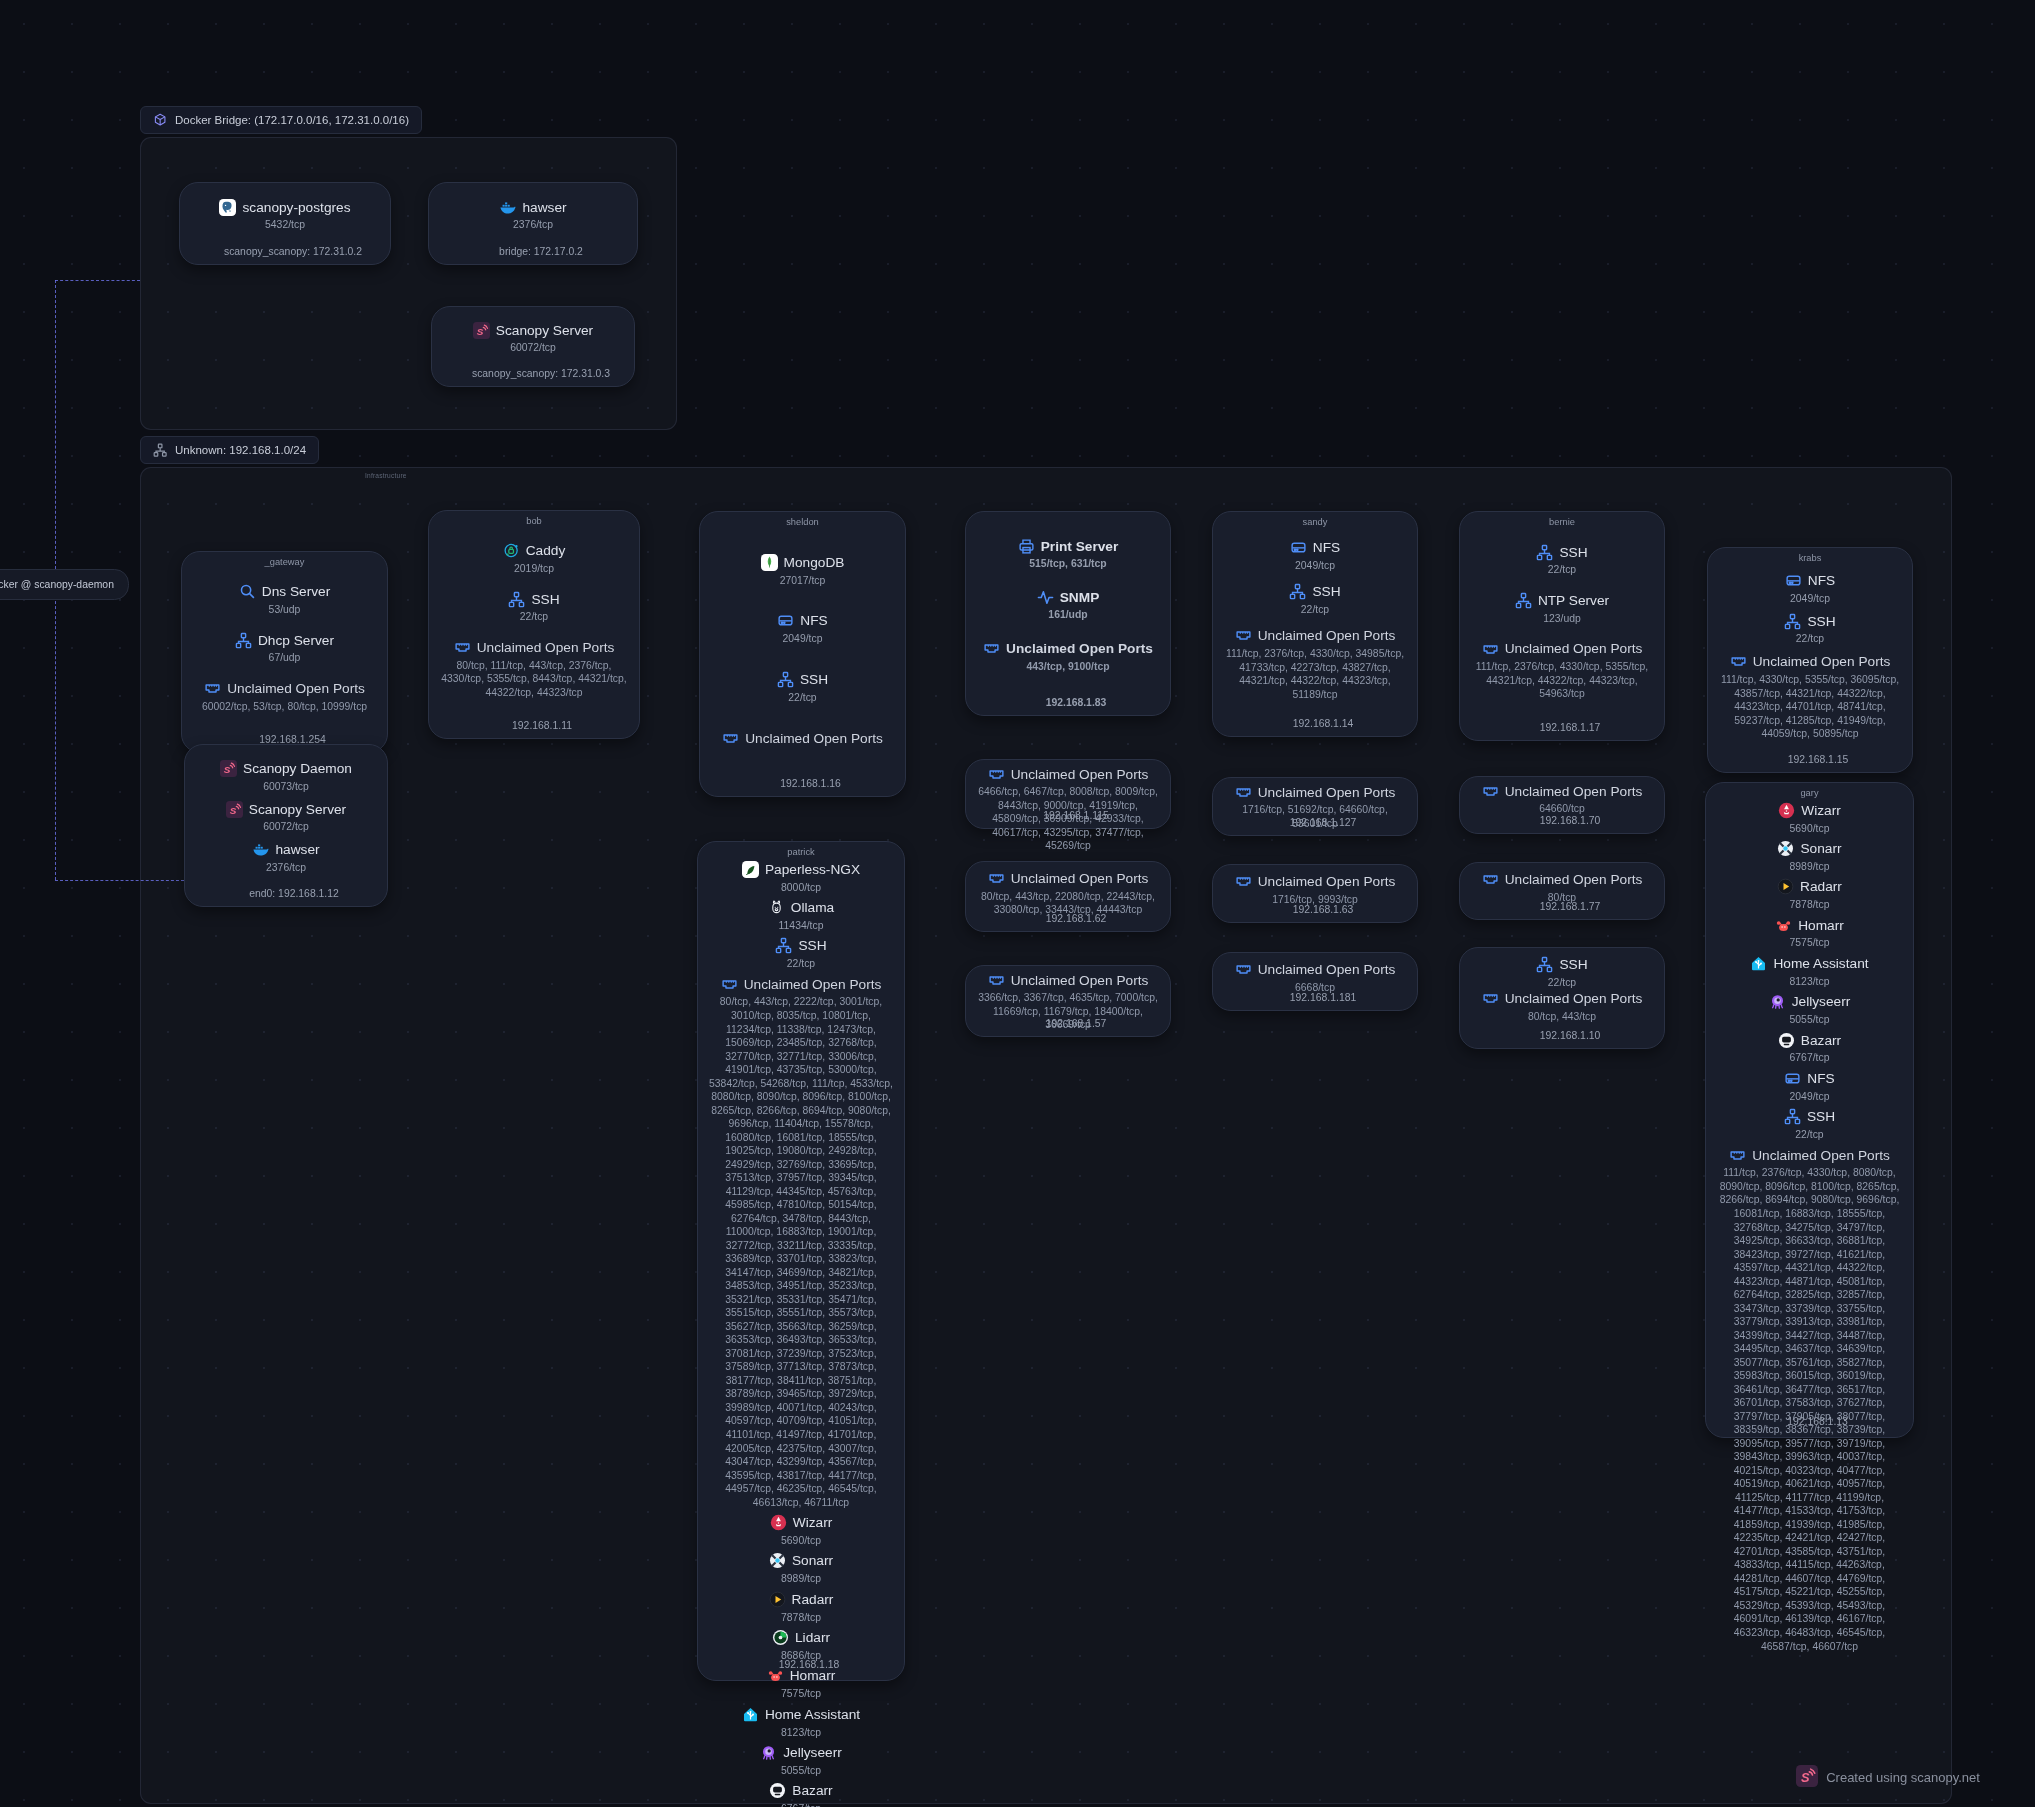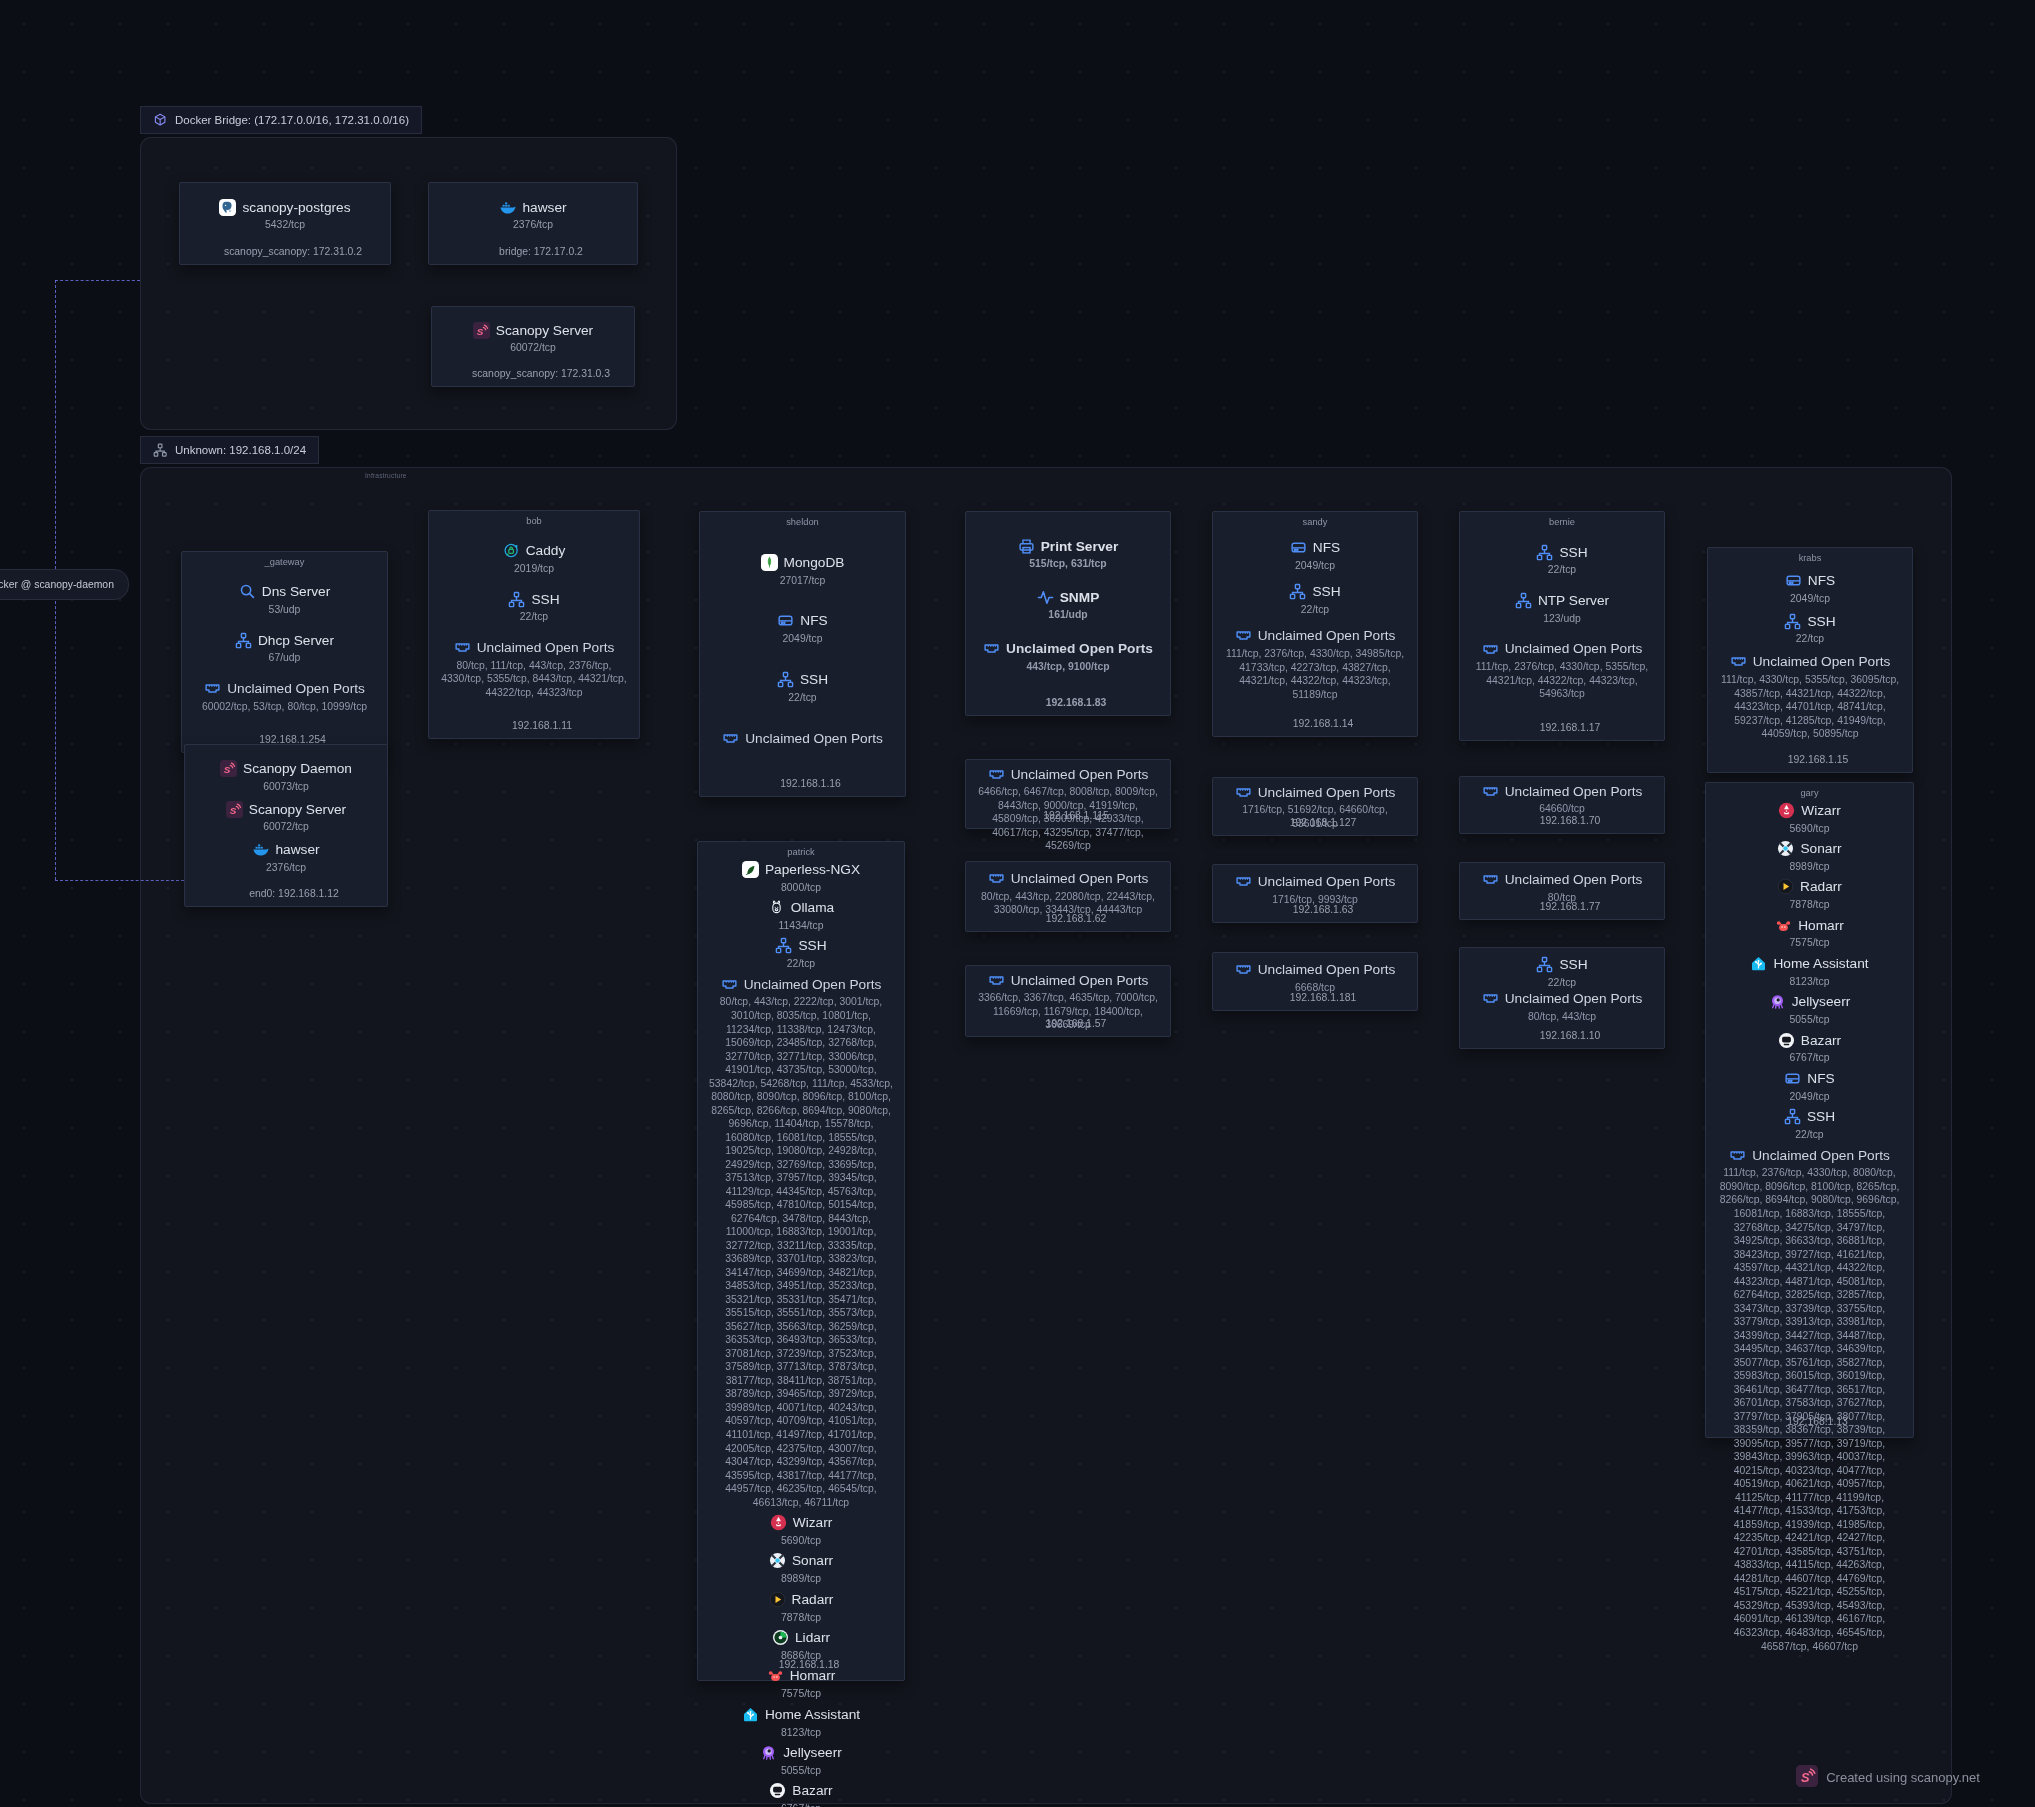--- a/index.html
+++ b/index.html
@@ -12,41 +12,41 @@
   }
   #canvas{position:absolute;inset:0;}
 
   
   .panel{position:absolute;background:rgba(130,142,185,.055);border:0.5px solid rgba(145,155,195,.14);border-radius:11px;}
 
   
   .grouppill{
     position:absolute;display:inline-flex;align-items:center;gap:7.7px;
     height:26px;padding:0 12px;background:#151927;border:0.5px solid #262c3d;
-    border-radius:0;font-size:11.5px;color:#c9ced9;white-space:nowrap;z-index:5;
+    border-radius:6px;font-size:11.5px;color:#c9ced9;white-space:nowrap;z-index:5;
   }
   .grouppill .picon{display:inline-flex;}
   .grouppill .picon svg{width:14.3px;height:14.3px;}
   #docker-pill .picon{color:#8a8cf8;}
   #unknown-pill .picon{color:#8f97a8;}
 
   .sublabel{position:absolute;font-size:6.6px;letter-spacing:0.2px;color:#5d6576;z-index:2;}
 
   
   .dash-v{position:absolute;border-left:1.6px dashed rgba(110,116,235,.8);width:0;z-index:1;}
   .dash-h{position:absolute;border-top:1.6px dashed rgba(110,116,235,.8);height:0;z-index:1;}
   .edge-label{
     position:absolute;display:flex;align-items:center;justify-content:center;
     height:28.6px;padding:0 14.3px;background:#161a26;border:0.5px solid #272d3d;
     border-radius:14.3px;font-size:10.4px;color:#c3c9d6;white-space:nowrap;z-index:4;
   }
 
   
   .card{
-    position:absolute;background:#191e2c;border:0.5px solid #2a3144;border-radius:2px;
+    position:absolute;background:#191e2c;border:0.5px solid #2a3144;border-radius:19px;
     box-shadow:0 5.5px 13px rgba(0,0,0,.38);text-align:center;z-index:3;
   }
   .card-title{position:absolute;top:5px;left:0;right:0;font-size:9.3px;color:#8e96a7;z-index:2;}
   .svc-list{
     position:absolute;inset:0;display:flex;flex-direction:column;
     justify-content:space-evenly;padding:16.5px 5.5px 24px;
   }
   .card.no-title .svc-list{padding-top:7.7px;}
   .card.flow .svc-list{justify-content:flex-start;padding-top:18.7px;gap:5px;position:static;min-height:100%;}
   .card.flow{overflow:visible;}

